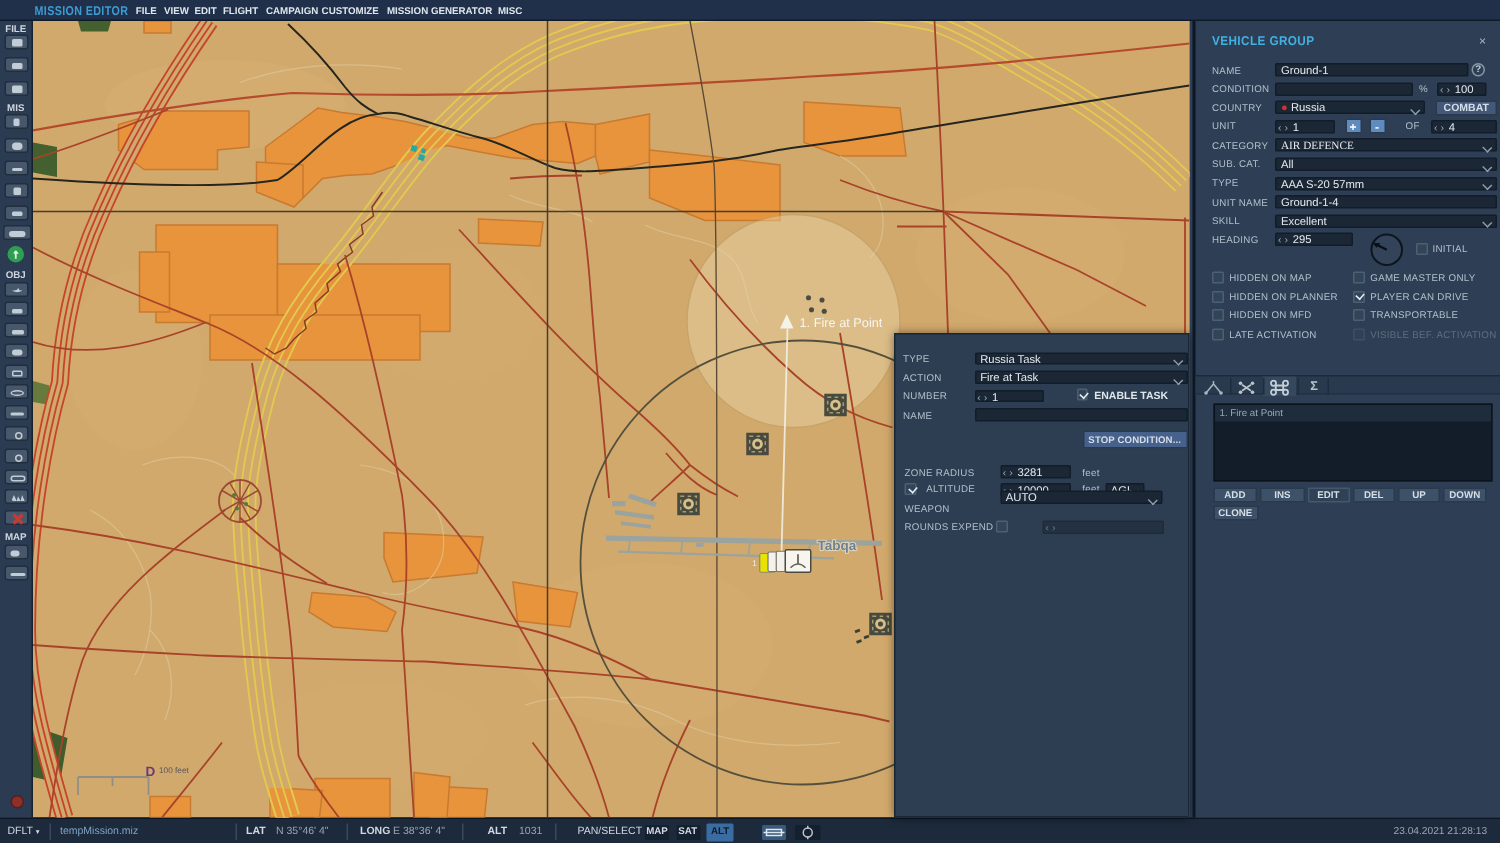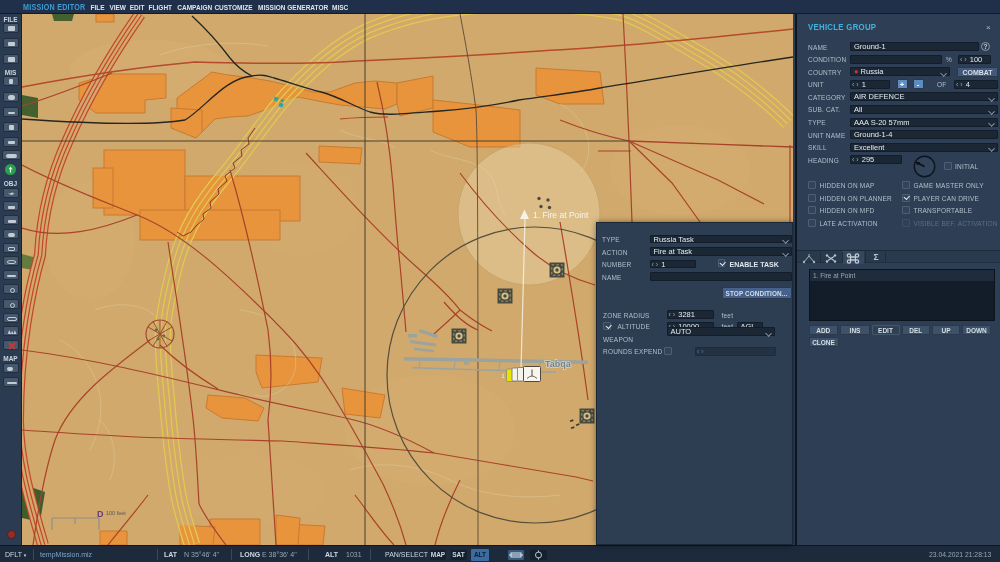--- a/index.html
+++ b/index.html
@@ -383,21 +383,21 @@
  <div class="btn" style="left:160px; top:52.7px; width:41px; height:10px; line-height:9px; background:#44597a; font-size:7px;">COMBAT</div>
 
  <div class="lab" style="left:11px; top:67.2px;">UNIT</div>
  <div class="spin" style="left:53px; top:65.8px; width:40px; height:9px;"><em>‹</em><em>›</em> 1</div>
  <div class="btn" style="left:99.5px; top:65.3px; width:11px; height:10px; line-height:9px; background:#5e8cbe; color:#fff; font-size:8px;">+</div>
  <div class="btn" style="left:115.5px; top:65.3px; width:11px; height:10px; line-height:9px; background:#5e8cbe; color:#fff; font-size:8px;">-</div>
  <div class="lab" style="left:140px; top:67.2px;">OF</div>
  <div class="spin" style="left:157px; top:65.8px; width:44px; height:9px;"><em>‹</em><em>›</em> 4</div>
 
  <div class="lab" style="left:11px; top:79.8px;">CATEGORY</div>
- <div class="dd" style="left:53px; top:78.4px; width:148px; height:9px;">AIR DEFENCE</div>
+ <div class="dd" style="left:53px; top:78.4px; width:148px; height:9px;font-family:Liberation Serif, serif;">AIR DEFENCE</div>
 
  <div class="lab" style="left:11px; top:92.4px;">SUB. CAT.</div>
  <div class="dd" style="left:53px; top:91px; width:148px; height:9px;">All</div>
 
  <div class="lab" style="left:11px; top:105px;">TYPE</div>
  <div class="dd" style="left:53px; top:103.6px; width:148px; height:9px;">AAA S-20 57mm</div>
 
  <div class="lab" style="left:11px; top:117.6px;">UNIT NAME</div>
  <div class="inp" style="left:53px; top:116.2px; width:148px; height:9px;">Ground-1-4</div>
 

